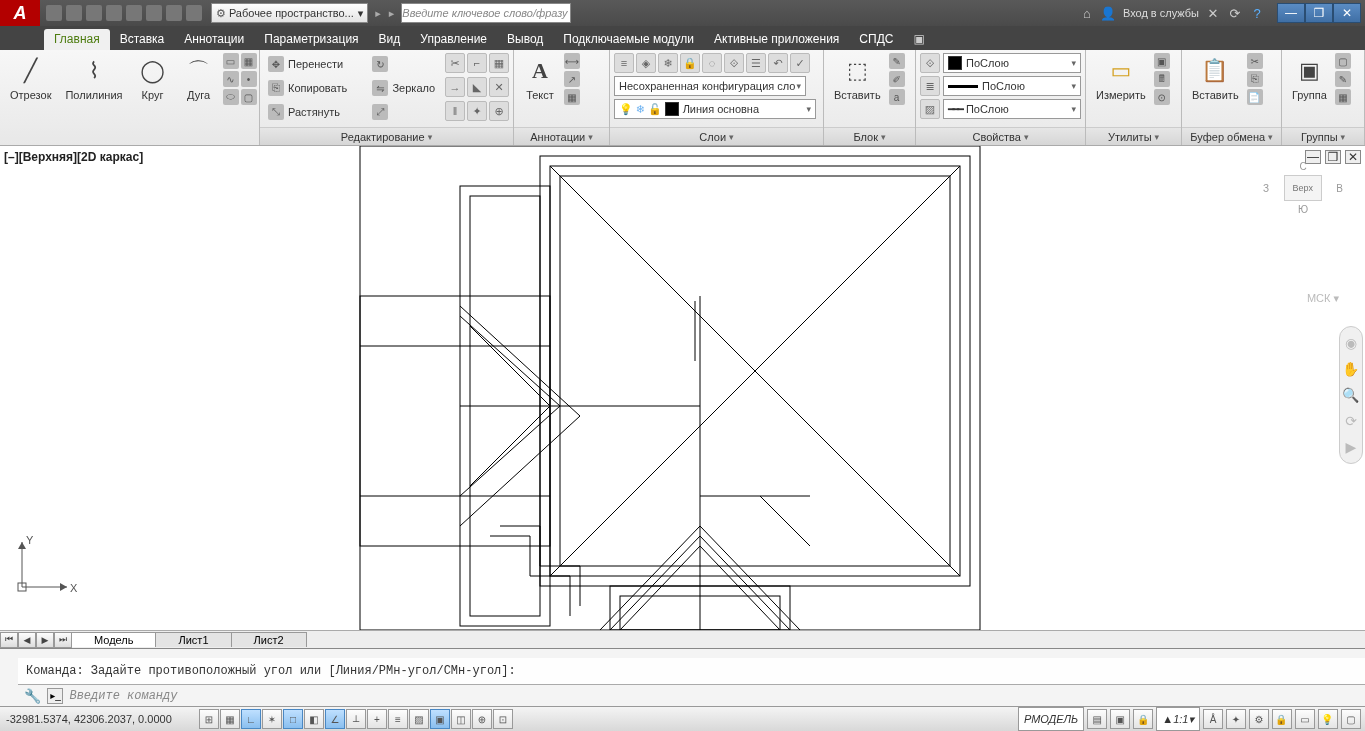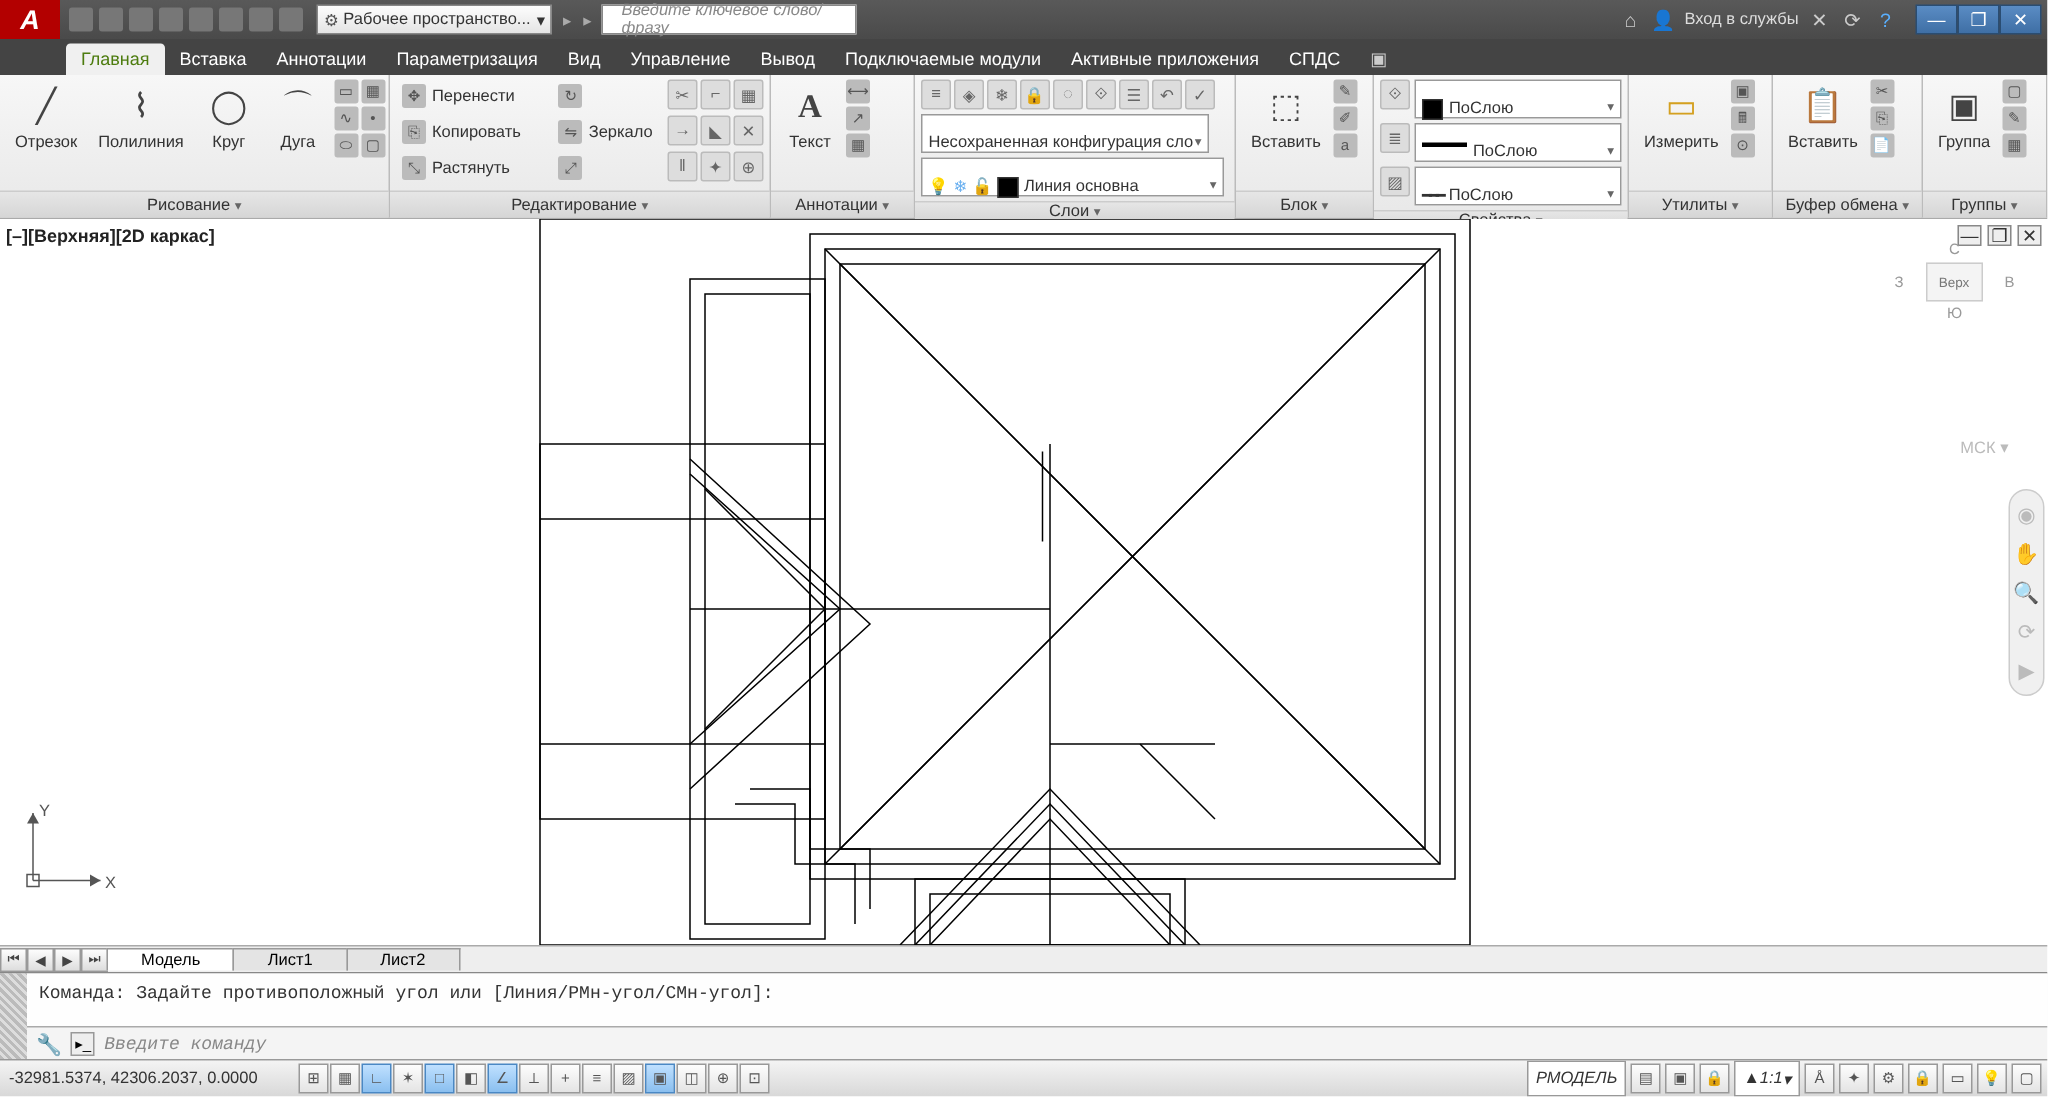--- a/index.html
+++ b/index.html
@@ -8,21 +8,21 @@
 
 .titlebar { height: 26px; background: linear-gradient(#595959,#4a4a4a); display: flex; align-items: center; color: #ddd; }
 .app-logo { width: 40px; height: 26px; background: #b30000; display: flex; align-items: center; justify-content: center; font-weight: bold; color: #fff; font-size: 18px; font-style: italic; }
 .qat { display: flex; gap: 4px; padding: 0 6px; align-items: center; }
 .qat-btn { width: 16px; height: 16px; background: #777; border-radius: 2px; display:inline-block; }
 .ws-dd { height: 20px; background: linear-gradient(#fdfdfd,#e4e4e4); border:1px solid #888; display:flex; align-items:center; padding:0 4px; margin:0 3px; color:#333; font-size:11px; }
 .ws-dd::before { content:"⚙"; margin-right:3px; color:#555; }
 .ws-dd::after { content:"▾"; margin-left:4px; }
 .title-text { background:#2d6db3; color:#fff; height:20px; display:flex; align-items:center; padding:0 8px; margin-left:6px; font-size:11px; }
 .title-arrow { color:#aaa; padding:0 4px; }
-.search-box { height:20px; background:#fff; width:170px; border:1px solid #888; display:flex; align-items:center; padding:0 12px; font-style:italic; color:#888; margin-left:3px; font-size:11px; }
+.search-box { height:20px; background:#fff; width:170px; border:1px solid #888; display:flex; align-items:center; padding:0 0; font-style:italic; color:#888; margin-left:3px; font-size:11px; }
 .title-right { margin-left:auto; display:flex; align-items:center; gap:6px; padding-right:4px; }
 .title-icon { width:16px; height:16px; display:inline-flex; align-items:center; justify-content:center; color:#ccc; font-size:13px; }
 .win-controls { display:flex; margin-left:6px; }
 .win-btn { width:28px; height:20px; background:linear-gradient(#5a8cc4,#3f6fa5); border:1px solid #2a4d72; color:#fff; display:flex; align-items:center; justify-content:center; font-size:12px; }
 
 
 .tabs { height: 24px; background:#444; display:flex; align-items:flex-end; padding-left:44px; }
 .tab { color:#fff; padding:3px 10px 4px; font-size:12px; cursor:pointer; }
 .tab.active { background:#f0f0f0; color:#4d7c0f; border-radius:3px 3px 0 0; }
 
@@ -32,21 +32,21 @@
 .panel-body { flex:1; display:flex; align-items:flex-start; padding:3px 4px; gap:2px; }
 .panel-title { height:18px; background:linear-gradient(#e6e6e6,#d6d6d6); border-top:1px solid #ccc; display:flex; align-items:center; justify-content:center; font-size:11px; color:#333; }
 .panel-title::after { content:" ▾"; font-size:9px; color:#666; margin-left:3px;}
 .big-btn { display:flex; flex-direction:column; align-items:center; justify-content:center; gap:2px; padding:2px 6px; font-size:11px; color:#333; }
 .big-icon { width:32px; height:32px; display:flex; align-items:center; justify-content:center; font-size:22px; color:#444; }
 .col { display:flex; flex-direction:column; gap:2px; }
 .row-btn { display:flex; align-items:center; gap:4px; padding:1px 4px; font-size:11px; color:#333; height:22px; }
 .mini-icon { width:16px; height:16px; background:#bbb; border-radius:2px; display:inline-flex; align-items:center; justify-content:center; font-size:10px; color:#555;}
 .icon-grid { display:grid; grid-template-columns:repeat(3,20px); grid-auto-rows:22px; gap:2px; }
 .gcell { width:20px; height:20px; background:#ddd; border:1px solid #bbb; border-radius:2px; display:flex; align-items:center; justify-content:center; font-size:11px; color:#666; }
-.dd-field { height:20px; border:1px solid #999; background:#fff; display:flex; padding:12px 4px; font-size:11px; color:#333; }
+.dd-field { height:20px; border:1px solid #999; background:#fff; display:flex; align-items:center; padding:0 4px; font-size:11px; color:#333; }
 .dd-field::after { content:"▾"; margin-left:auto; color:#666; font-size:9px; }
 .color-swatch { width:14px; height:14px; border:1px solid #333; background:#000; margin-right:4px; }
 
 
 .canvas-wrap { position:relative; height: 484px; background:#fff;border-radius:21px; }
 .viewport-label { position:absolute; top:4px; left:4px; font-size:12px; font-weight:bold; color:#222; }
 .drawing { position:absolute; inset:0; }
 
 
 .ucs { position:absolute; bottom:28px; left:12px; font-size:11px; color:#555; }
@@ -63,21 +63,21 @@
 .navbar-right { position:absolute; right:2px; top:180px; width:24px; background:rgba(230,230,230,0.6); border:1px solid #ccc; border-radius:12px; display:flex; flex-direction:column; align-items:center; gap:10px; padding:8px 0;}
 .navbar-right span{ color:#bbb; font-size:14px;}
 
 
 .layout-tabs { height:18px; background:#eee; border-top:1px solid #aaa; display:flex; align-items:center; font-size:11px; }
 .lt-btn { width:18px; height:16px; border:1px solid #999; background:linear-gradient(#fdfdfd,#ddd); display:flex; align-items:center; justify-content:center; font-size:9px; color:#444;}
 .lt-tab { padding:1px 22px; border:1px solid #999; border-bottom:none; background:#fff; margin-left:-1px; }
 .lt-tab.inactive{ background:#e4e4e4; }
 
 
-.cmd-area { height: 58px; background:#f4f4f4; border-top:1px solid #888; display:flex; }
+.cmd-area { height: 58px; background:#f4f4f4; border-top:1px solid #888; display:flex;align-items:flex-end; }
 .cmd-handle { width:18px; background:repeating-linear-gradient(45deg,#bbb,#bbb 2px,#ddd 2px,#ddd 4px);}
 .cmd-body { flex:1; display:flex; flex-direction:column; }
 .cmd-hist { flex:1; padding:6px 8px; font-family:"Courier New",monospace; font-size:12px; color:#333; background:#fefefe; }
 .cmd-input { height:22px; border-top:1px solid #aaa; display:flex; align-items:center; padding:0 6px; gap:6px; }
 .cmd-prompt { width:16px; height:16px; border:1px solid #999; background:#eee; display:flex; align-items:center; justify-content:center; font-size:10px; }
 .cmd-text { font-family:"Courier New",monospace; font-size:12px; font-style:italic; color:#888; }
 
 
 .statusbar { height:25px; background:linear-gradient(#f4f4f4,#d8d8d8); border-top:1px solid #999; display:flex; align-items:center; font-size:11px; color:#333;justify-content:flex-end; }
 .coords { padding:0 6px; width:195px; }
@@ -159,21 +159,20 @@
         <span class="mini-icon">▭</span>
         <span class="mini-icon">∿</span>
         <span class="mini-icon">⬭</span>
       </div>
       <div class="col">
         <span class="mini-icon">▦</span>
         <span class="mini-icon">•</span>
         <span class="mini-icon">▢</span>
       </div>
     </div>
-    <div class="panel-title">Рисование</div>
   </div>
 
   <div class="panel" style="width:254px">
     <div class="panel-body">
       <div class="col" style="width:110px">
         <div class="row-btn">
             <span class="mini-icon">✥</span>
             <span>Перенести</span>
           </div>
         <div class="row-btn">

